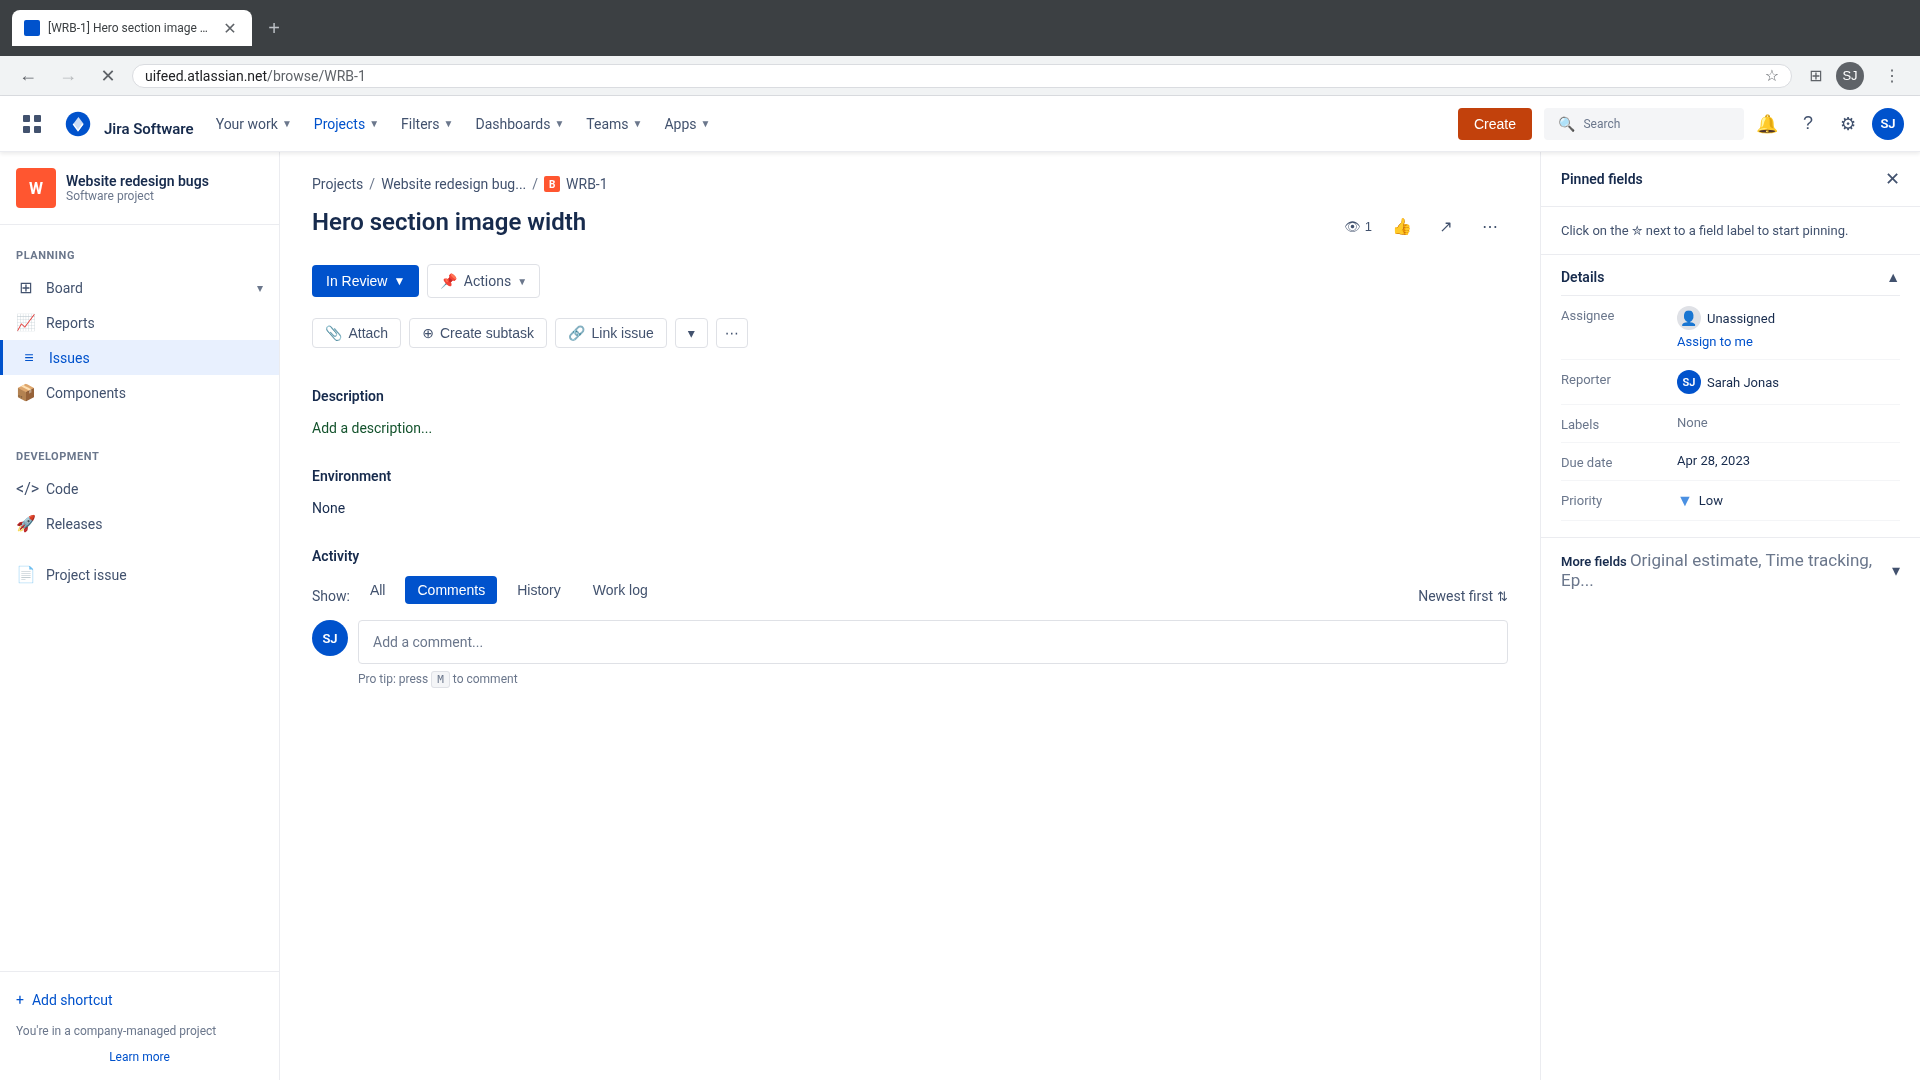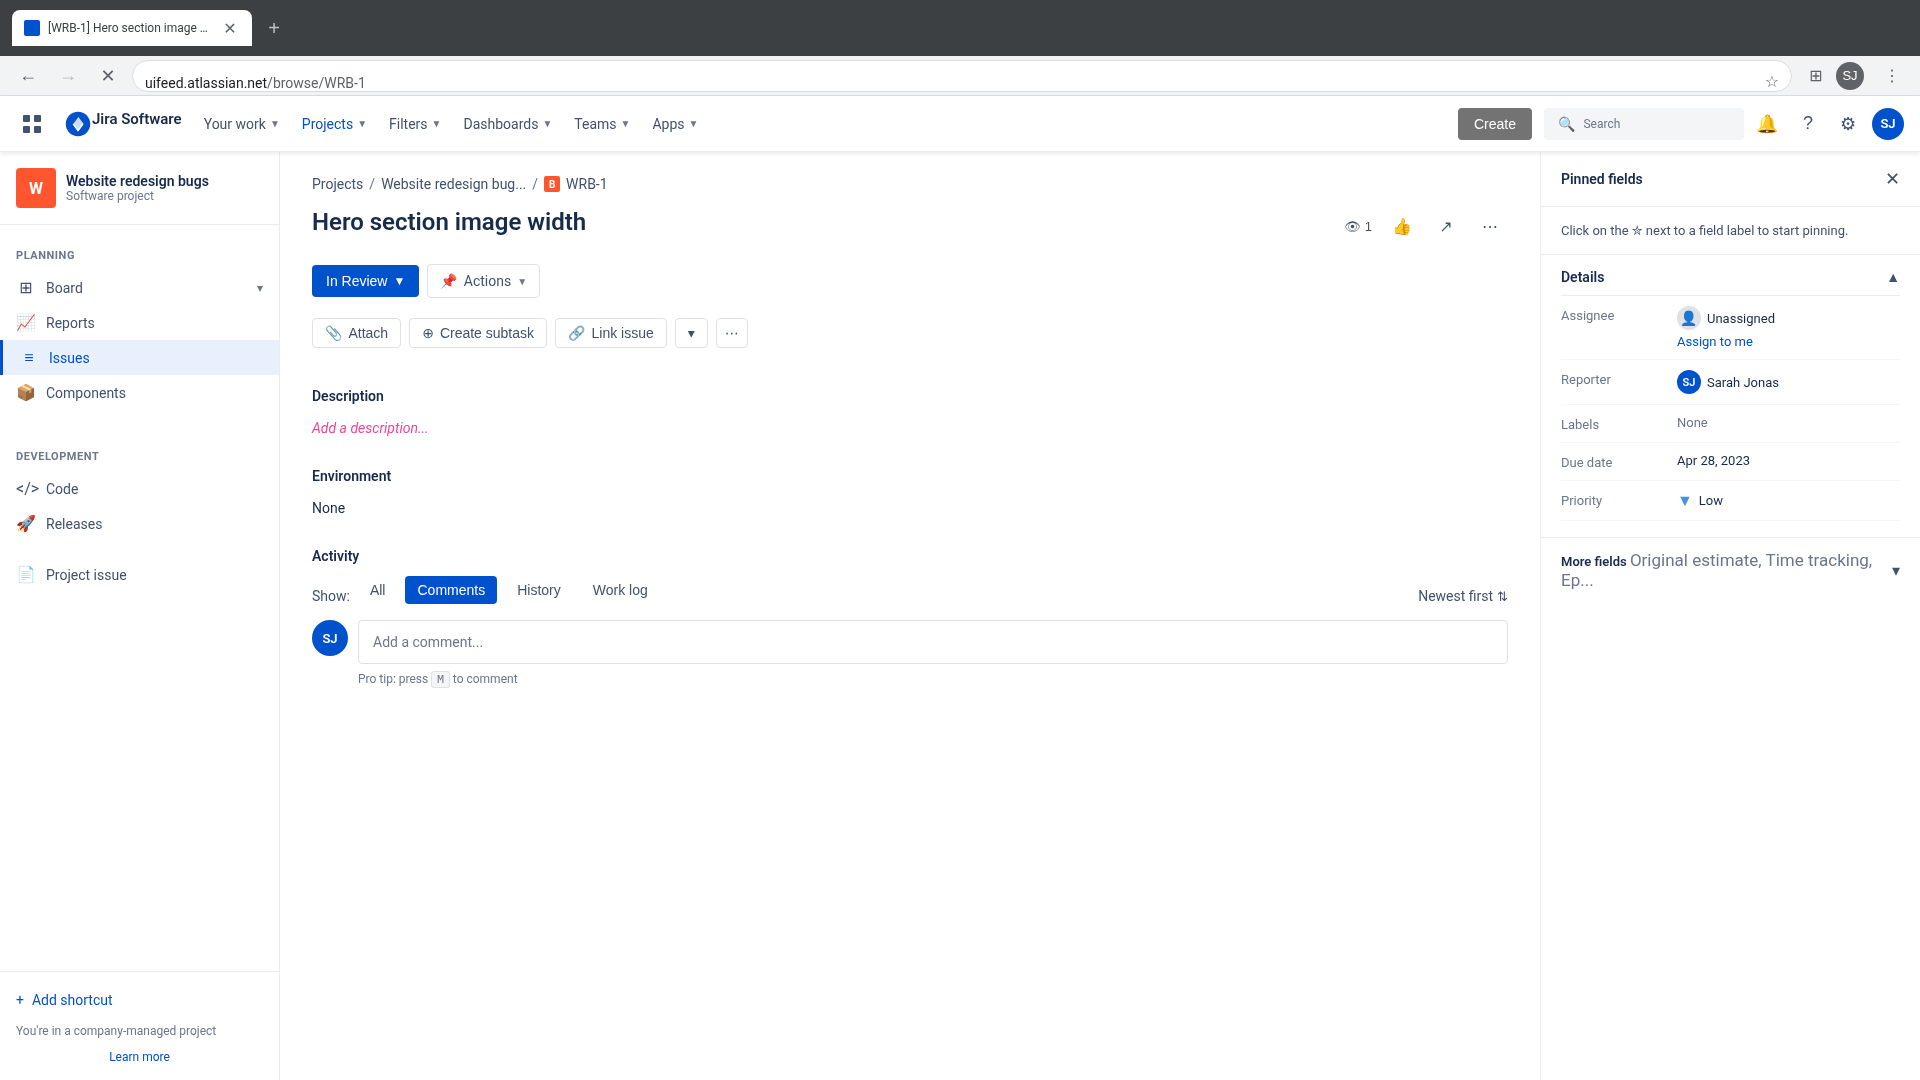--- a/index.html
+++ b/index.html
@@ -7,40 +7,40 @@
 
     
     .browser-chrome { background: #3c4043; height: 56px; display: flex; align-items: center; padding: 0 12px; gap: 8px; }
     .browser-tab { background: #fff; border-radius: 8px 8px 0 0; padding: 0 12px; height: 36px; display: flex; align-items: center; gap: 8px; font-size: 13px; color: #3c4043; min-width: 200px; max-width: 240px; }
     .browser-tab-title { flex: 1; overflow: hidden; text-overflow: ellipsis; white-space: nowrap; font-size: 12px; }
     .browser-tab-close { color: #5f6368; cursor: pointer; font-size: 16px; width: 20px; height: 20px; display: flex; align-items: center; justify-content: center; border-radius: 50%; }
     .new-tab-btn { color: #bdc1c6; font-size: 20px; cursor: pointer; background: none; border: none; width: 28px; height: 28px; display: flex; align-items: center; justify-content: center; border-radius: 50%; }
     .browser-nav { background: #f1f3f4; height: 40px; display: flex; align-items: center; padding: 0 12px; gap: 8px; border-bottom: 1px solid #dadce0; }
     .nav-btn { background: none; border: none; cursor: pointer; color: #5f6368; font-size: 18px; width: 32px; height: 32px; display: flex; align-items: center; justify-content: center; border-radius: 50%; }
     .nav-btn.disabled { opacity: 0.4; cursor: default; }
-    .address-bar { flex: 1; background: #fff; border: 1px solid #dadce0; border-radius: 20px; height: 32px; display: flex; align-items: flex-end; padding: 0 12px; font-size: 14px; color: #202124; }
+    .address-bar { flex: 1; background: #fff; border: 1px solid #dadce0; border-radius: 20px; height: 24px; display: flex; align-items: center; padding: 0 12px; font-size: 14px; color: #202124; }
     .address-bar-url { flex: 1; }
     .address-url-highlight { color: #202124; }
     .address-url-dim { color: #5f6368; }
     .nav-icons { display: flex; align-items: center; gap: 4px; }
     .nav-icon-btn { background: none; border: none; cursor: pointer; color: #5f6368; font-size: 16px; width: 32px; height: 32px; display: flex; align-items: center; justify-content: center; border-radius: 50%; }
 
     
     .app { display: flex; flex-direction: column; height: calc(1080px - 96px); }
 
     
     .top-nav { background: #fff; height: 56px; display: flex; align-items: center; padding: 0 16px; gap: 12px; border-bottom: 1px solid #ebecf0; box-shadow: 0 2px 4px rgba(0,0,0,0.08); z-index: 10; }
-    .jira-logo { display: flex; align-items: flex-start; gap: 0; cursor: pointer; text-decoration: none; }
+    .jira-logo { display: flex; align-items: flex-end; gap: 12px; cursor: pointer; text-decoration: none; }
     .jira-logo-icon { width: 28px; height: 28px; }
     .jira-logo-text { font-size: 15px; font-weight: 600; color: #172b4d; white-space: nowrap; }
     .nav-menu { display: flex; align-items: center; gap: 2px; flex: 1; }
     .nav-item { padding: 6px 10px; border-radius: 4px; cursor: pointer; font-size: 14px; color: #42526e; display: flex; align-items: center; gap: 4px; white-space: nowrap; }
     .nav-item.active { color: #0052cc; }
     .nav-item-arrow { font-size: 10px; color: #6b778c; }
-    .create-btn { background: #737373; color: #fff; border: none; border-radius: 4px; padding: 8px 16px; font-size: 14px; font-weight: 500; cursor: pointer; white-space: nowrap; }
+    .create-btn { background: #c2410c; color: #fff; border: none; border-radius: 4px; padding: 8px 16px; font-size: 14px; font-weight: 500; cursor: pointer; white-space: nowrap; }
     .nav-right { display: flex; align-items: center; gap: 8px; margin-left: auto; }
     .search-box { background: #f4f5f7; border: 2px solid transparent; border-radius: 4px; padding: 6px 12px; font-size: 14px; width: 200px; display: flex; align-items: center; gap: 8px; cursor: text; }
     .icon-btn { background: none; border: none; cursor: pointer; color: #42526e; font-size: 18px; width: 32px; height: 32px; display: flex; align-items: center; justify-content: center; border-radius: 50%; }
     .avatar { width: 32px; height: 32px; border-radius: 50%; background: #0052cc; color: #fff; font-size: 13px; font-weight: 600; display: flex; align-items: center; justify-content: center; cursor: pointer; }
 
     
     .main-layout { display: flex; flex: 1; overflow: hidden; }
 
     
     .sidebar { width: 280px; background: #fff; border-right: 1px solid #ebecf0; display: flex; flex-direction: column; overflow-y: auto; flex-shrink: 0; }
@@ -340,21 +340,21 @@
           <button class="toolbar-btn">
             <span class="toolbar-btn-icon">🔗</span>
             <span>Link issue</span>
           </button>
           <button class="toolbar-btn">▾</button>
           <button class="toolbar-btn toolbar-more">⋯</button>
         </div>
 
         <div class="section">
           <div class="section-title">Description</div>
-          <div class="section-content" style="cursor:text;color:#ec4899;padding:8px 0;font-style:italic;">Add a description...</div>
+          <div class="section-content" style="cursor:text;color:#14532d;padding:8px 0;">Add a description...</div>
         </div>
 
         <div class="section">
           <div class="section-title">Environment</div>
           <div class="section-content" style="color:#172b4d;padding:8px 0;">None</div>
         </div>
 
         <div class="activity-section">
           <div class="activity-header">Activity</div>
           <div class="activity-controls">

